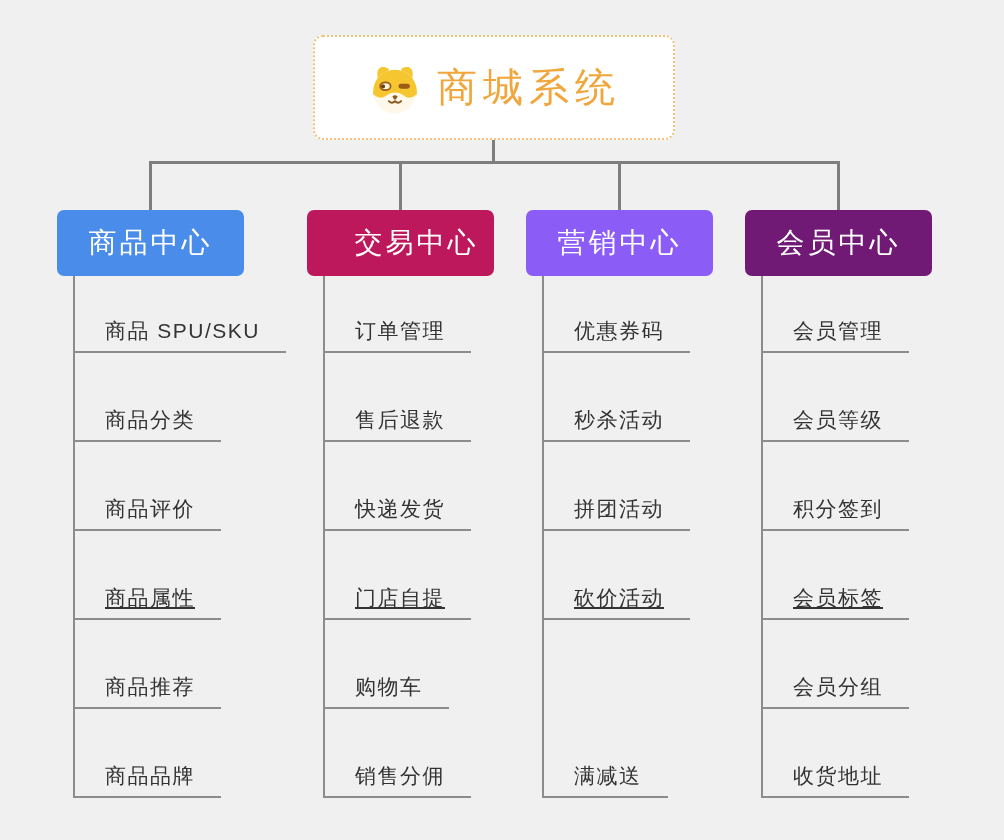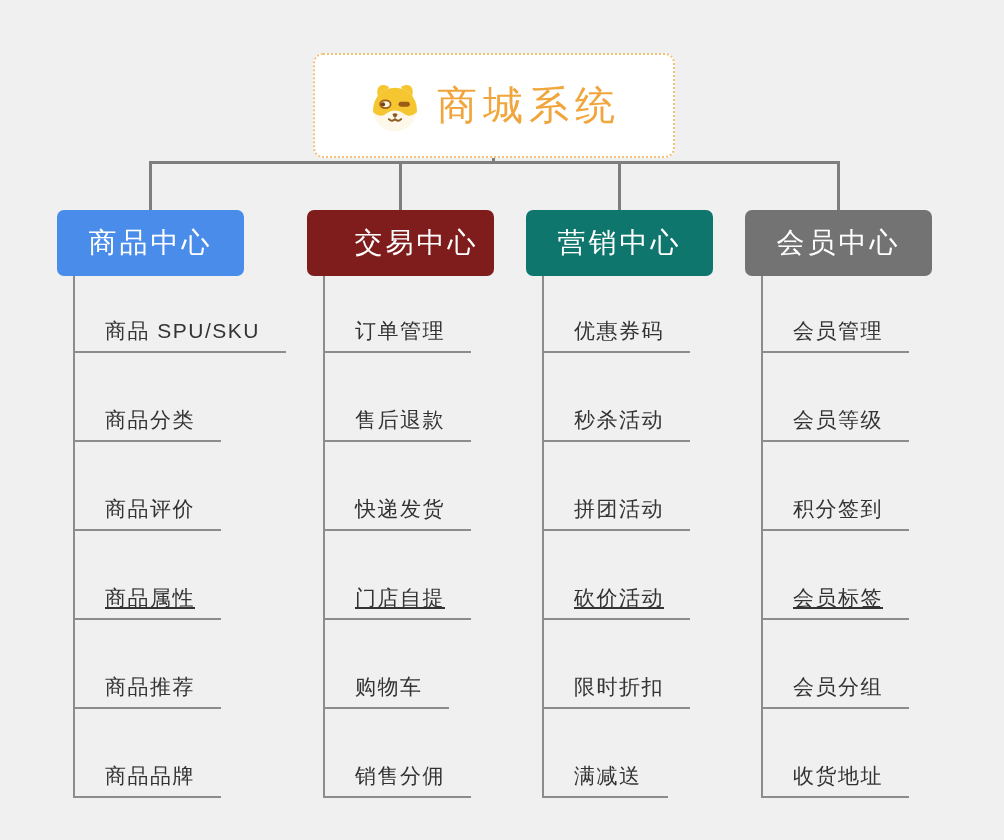--- a/index.html
+++ b/index.html
@@ -91,21 +91,21 @@
 
 <div class="canvas" style="background-color: rgb(240, 240, 240);">
 
   <div class="line root-drop"></div>
   <div class="line bus"></div>
   <div class="line drop drop-1"></div>
   <div class="line drop drop-2"></div>
   <div class="line drop drop-3"></div>
   <div class="line drop drop-4"></div>
 
-  <div class="root-node" style="border-color: rgb(242, 193, 118); margin-top: 18px;">
+  <div class="root-node" style="border-color: rgb(242, 193, 118);">
     <svg class="dog-icon" viewBox="0 0 64 64" aria-hidden="true">
       <path d="M13 24 C9 10, 15 5, 25 10 L19 26 Z" fill="#F5C62F"></path>
       <path d="M51 24 C55 10, 49 5, 39 10 L45 26 Z" fill="#F5C62F"></path>
       <circle cx="32" cy="36" r="25" fill="#FEF8EA"></circle>
       <path d="M7 36 a25 25 0 0 1 50 0 l0 3 q-7 6 -13 3 q-6 -5 -12 -5 q-6 0 -12 5 q-6 3 -13 -3 z" fill="#F5C62F"></path>
       <ellipse cx="21" cy="30" rx="6" ry="4.4" fill="#FFF6DF" stroke="#9C5B17" stroke-width="2"></ellipse>
       <circle cx="18.3" cy="30.2" r="2.4" fill="#70400F"></circle>
       <rect x="36" y="27.2" width="13" height="5.6" rx="2.8" fill="#9C5B17"></rect>
       <path d="M29 41.5 q3 -2.6 6 0 q-1.4 3.8 -3 3.8 q-1.6 0 -3 -3.8 z" fill="#8A5A1E"></path>
       <path d="M25 47 q3.5 3.6 7 0.2 q3.5 3.4 7 -0.2" stroke="#8A5A1E" stroke-width="2.2" fill="none" stroke-linecap="round"></path>
@@ -118,43 +118,42 @@
     <div class="spine"></div>
     <div class="child-node row-1">商品 SPU/SKU</div>
     <div class="child-node row-2">商品分类</div>
     <div class="child-node row-3">商品评价</div>
     <div class="child-node row-4">商品属性</div>
     <div class="child-node row-5">商品推荐</div>
     <div class="child-node row-6">商品品牌</div>
   </div>
 
   <div class="column col-2">
-    <div class="branch-box" style="background-color: #7f1d1d; padding-left: 32px;">交易中心</div>
+    <div class="branch-box" style="background-color: #be185d; padding-left: 32px;">交易中心</div>
     <div class="spine"></div>
     <div class="child-node row-1">订单管理</div>
     <div class="child-node row-2">售后退款</div>
     <div class="child-node row-3">快递发货</div>
     <div class="child-node row-4">门店自提</div>
     <div class="child-node row-5">购物车</div>
     <div class="child-node row-6">销售分佣</div>
   </div>
 
   <div class="column col-3">
-    <div class="branch-box" style="background-color: #0f766e;">营销中心</div>
+    <div class="branch-box" style="background-color: #8b5cf6;">营销中心</div>
     <div class="spine"></div>
     <div class="child-node row-1">优惠券码</div>
     <div class="child-node row-2">秒杀活动</div>
     <div class="child-node row-3">拼团活动</div>
     <div class="child-node row-4">砍价活动</div>
-    <div class="child-node row-5">限时折扣</div>
     <div class="child-node row-6">满减送</div>
   </div>
 
   <div class="column col-4">
-    <div class="branch-box" style="background-color: #737373;">会员中心</div>
+    <div class="branch-box" style="background-color: #701a75;">会员中心</div>
     <div class="spine"></div>
     <div class="child-node row-1">会员管理</div>
     <div class="child-node row-2">会员等级</div>
     <div class="child-node row-3">积分签到</div>
     <div class="child-node row-4">会员标签</div>
     <div class="child-node row-5">会员分组</div>
     <div class="child-node row-6">收货地址</div>
   </div>
 
 </div>

